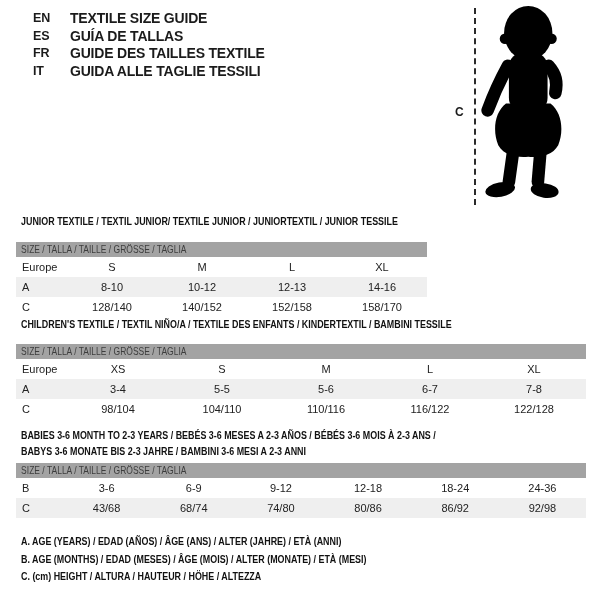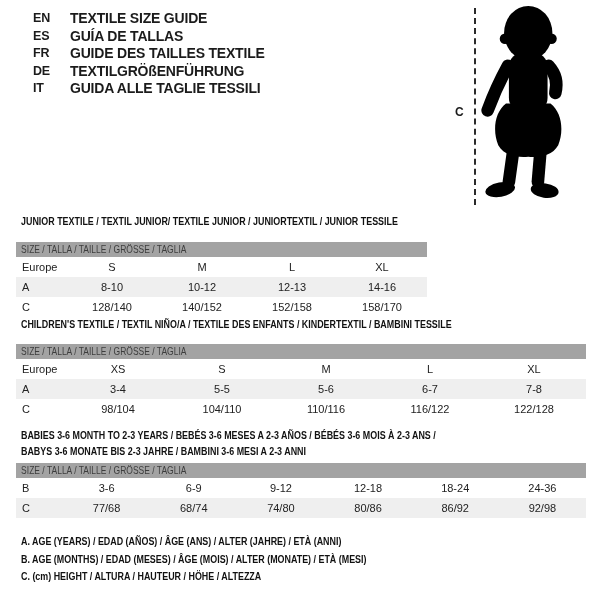--- a/index.html
+++ b/index.html
@@ -63,24 +63,20 @@
     <span class="lang-code">EN</span>
     <span class="lang-label">TEXTILE SIZE GUIDE</span>
   </div>
   <div class="lang-row">
     <span class="lang-code">ES</span>
     <span class="lang-label">GUÍA DE TALLAS</span>
   </div>
   <div class="lang-row">
     <span class="lang-code">FR</span>
     <span class="lang-label">GUIDE DES TAILLES TEXTILE</span>
-  </div>
-  <div class="lang-row">
-    <span class="lang-code">DE</span>
-    <span class="lang-label">TEXTILGRÖßENFÜHRUNG</span>
   </div>
   <div class="lang-row">
     <span class="lang-code">IT</span>
     <span class="lang-label">GUIDA ALLE TAGLIE TESSILI</span>
   </div>
 </div>
 
 <div class="abs height-line"></div>
 <div class="abs height-label">C</div>
 <svg class="abs baby-svg" width="116" height="203" viewBox="0 0 120 210" preserveAspectRatio="none" aria-hidden="true">
@@ -203,21 +199,21 @@
     <td class="lbl">B</td>
     <td>3-6</td>
     <td>6-9</td>
     <td>9-12</td>
     <td>12-18</td>
     <td>18-24</td>
     <td>24-36</td>
   </tr>
   <tr class="stripe">
     <td class="lbl">C</td>
-    <td>77/68</td>
+    <td>43/68</td>
     <td>68/74</td>
     <td>74/80</td>
     <td>80/86</td>
     <td>86/92</td>
     <td>92/98</td>
   </tr>
 </tbody>
   </table>
 
 <div class="abs legend">

